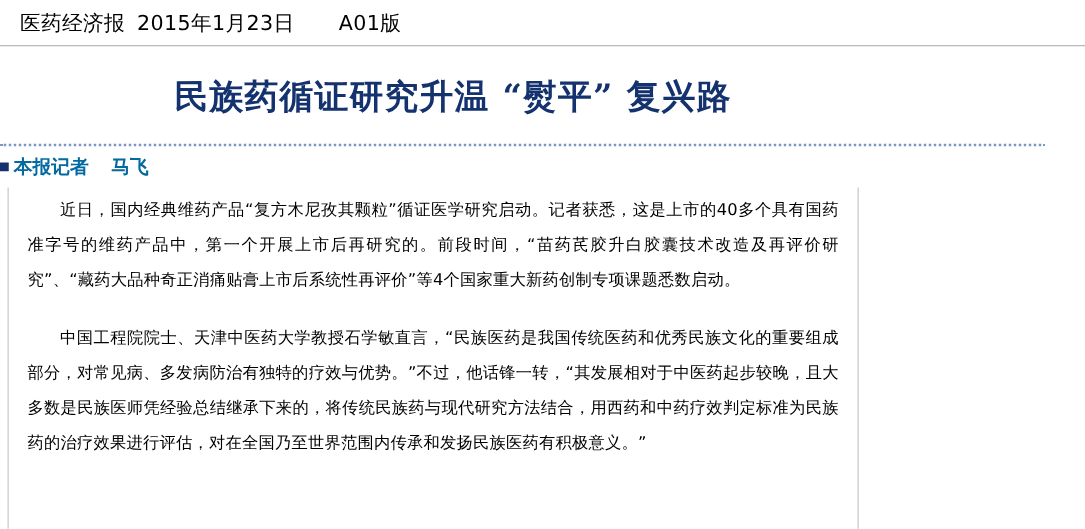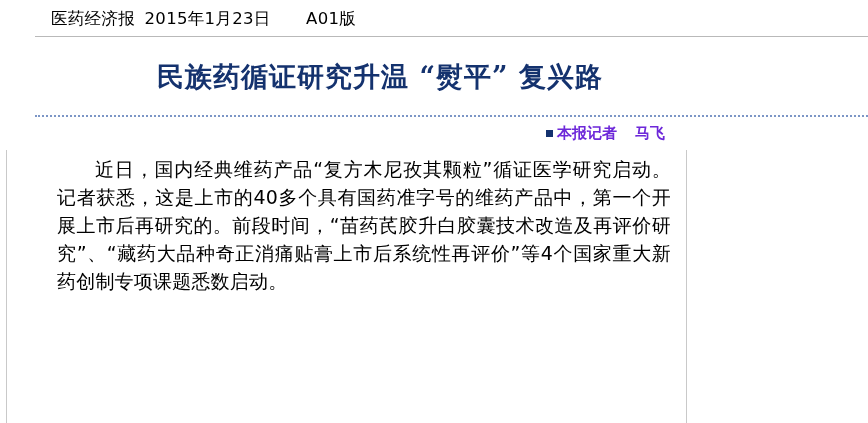--- a/index.html
+++ b/index.html
@@ -13,21 +13,20 @@
     font-family: "DejaVu Sans", "Liberation Sans", sans-serif;
     color: #000000;
     overflow: hidden;
     position: relative;
   }
   .page {
     width: 693px;
     height: 423px;
     position: relative;
     box-sizing: border-box;
-    padding-left: 35px;
   }
   
   .masthead {
     padding: 9px 0 0 16px;
     font-size: 16.5px;
     line-height: 1.2;
     letter-spacing: 0.3px;
     white-space: nowrap;
   }
   .masthead .issue {
@@ -55,45 +54,44 @@
   }
   
   .dash-rule {
     margin: 20px auto 0 auto;
     width: 836px;
     border-top: 2px dotted #7c96c6;
     height: 0;
   }
   
   .byline {
-    text-align: right;
     padding: 7px 28px 0 0;
     font-size: 15px;
-    color: #6d28d9;
+    color: #0369a1;
     font-weight: bold;
     white-space: nowrap;
   }
   .byline .bullet {
     display: inline-block;
     width: 7px;
     height: 7px;
     background: #14326e;
     margin-right: 4px;
     vertical-align: 1px;
   }
   .byline .name {
     margin-left: 18px;
   }
   
   .body-wrap {
     padding: 12px 22px 0 22px;
   }
   p.para {
     margin: 0 0 18px 0;
-    font-size: 19px;
+    font-size: 13px;
     line-height: 28px;
     text-align: justify;
     text-justify: inter-ideograph;
     text-indent: 2em;
     letter-spacing: 0.2px;
   }
   
   .edge-left, .edge-right {
     position: absolute;
     top: 150px;
@@ -119,17 +117,18 @@
   <div class="headline">民族药循证研究升温 “熨平” 复兴路</div>
 
   <div class="dash-rule"></div>
 
   <div class="byline">
     <span class="bullet"></span><span>本报记者</span><span class="name">马飞</span>
   </div>
 
   <div class="body-wrap">
     <p class="para">近日，国内经典维药产品“复方木尼孜其颗粒”循证医学研究启动。记者获悉，这是上市的40多个具有国药准字号的维药产品中，第一个开展上市后再研究的。前段时间，“苗药芪胶升白胶囊技术改造及再评价研究”、“藏药大品种奇正消痛贴膏上市后系统性再评价”等4个国家重大新药创制专项课题悉数启动。</p>
+    <p class="para">中国工程院院士、天津中医药大学教授石学敏直言，“民族医药是我国传统医药和优秀民族文化的重要组成部分，对常见病、多发病防治有独特的疗效与优势。”不过，他话锋一转，“其发展相对于中医药起步较晚，且大多数是民族医师凭经验总结继承下来的，将传统民族药与现代研究方法结合，用西药和中药疗效判定标准为民族药的治疗效果进行评估，对在全国乃至世界范围内传承和发扬民族医药有积极意义。”</p>
   </div>
 
   <div class="edge-left"></div>
   <div class="edge-right"></div>
 </div>
 
 </body></html>

